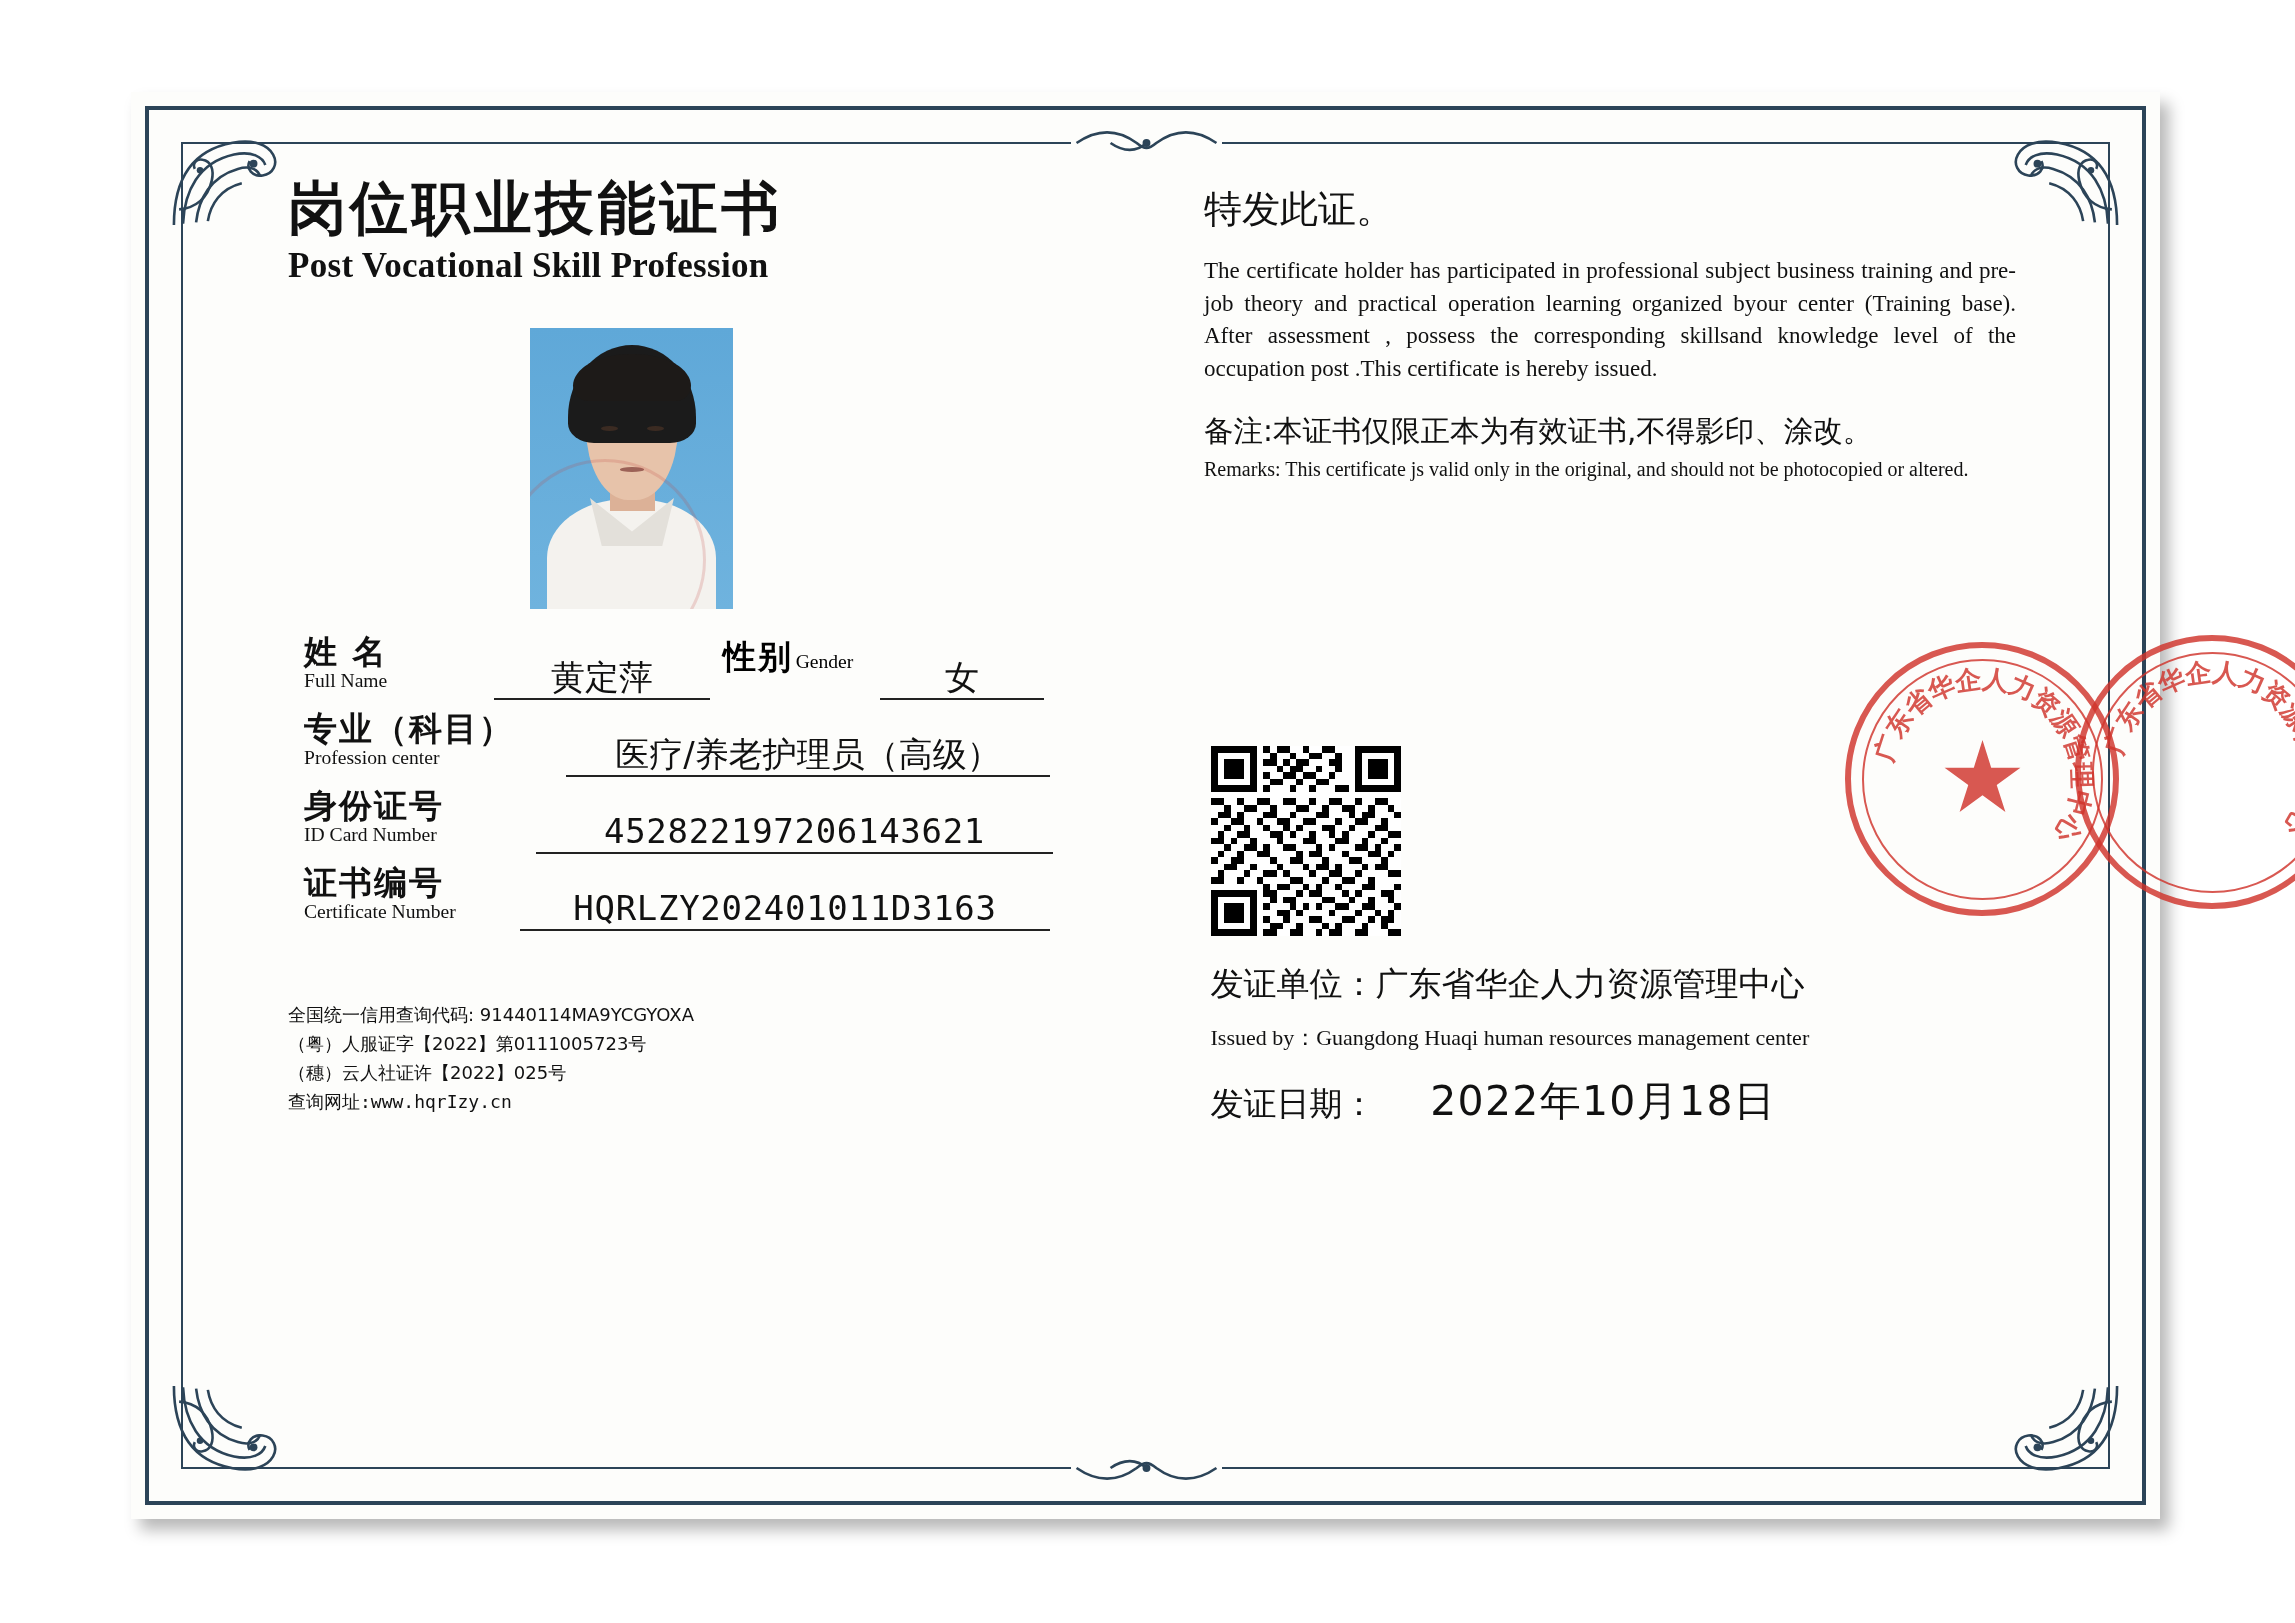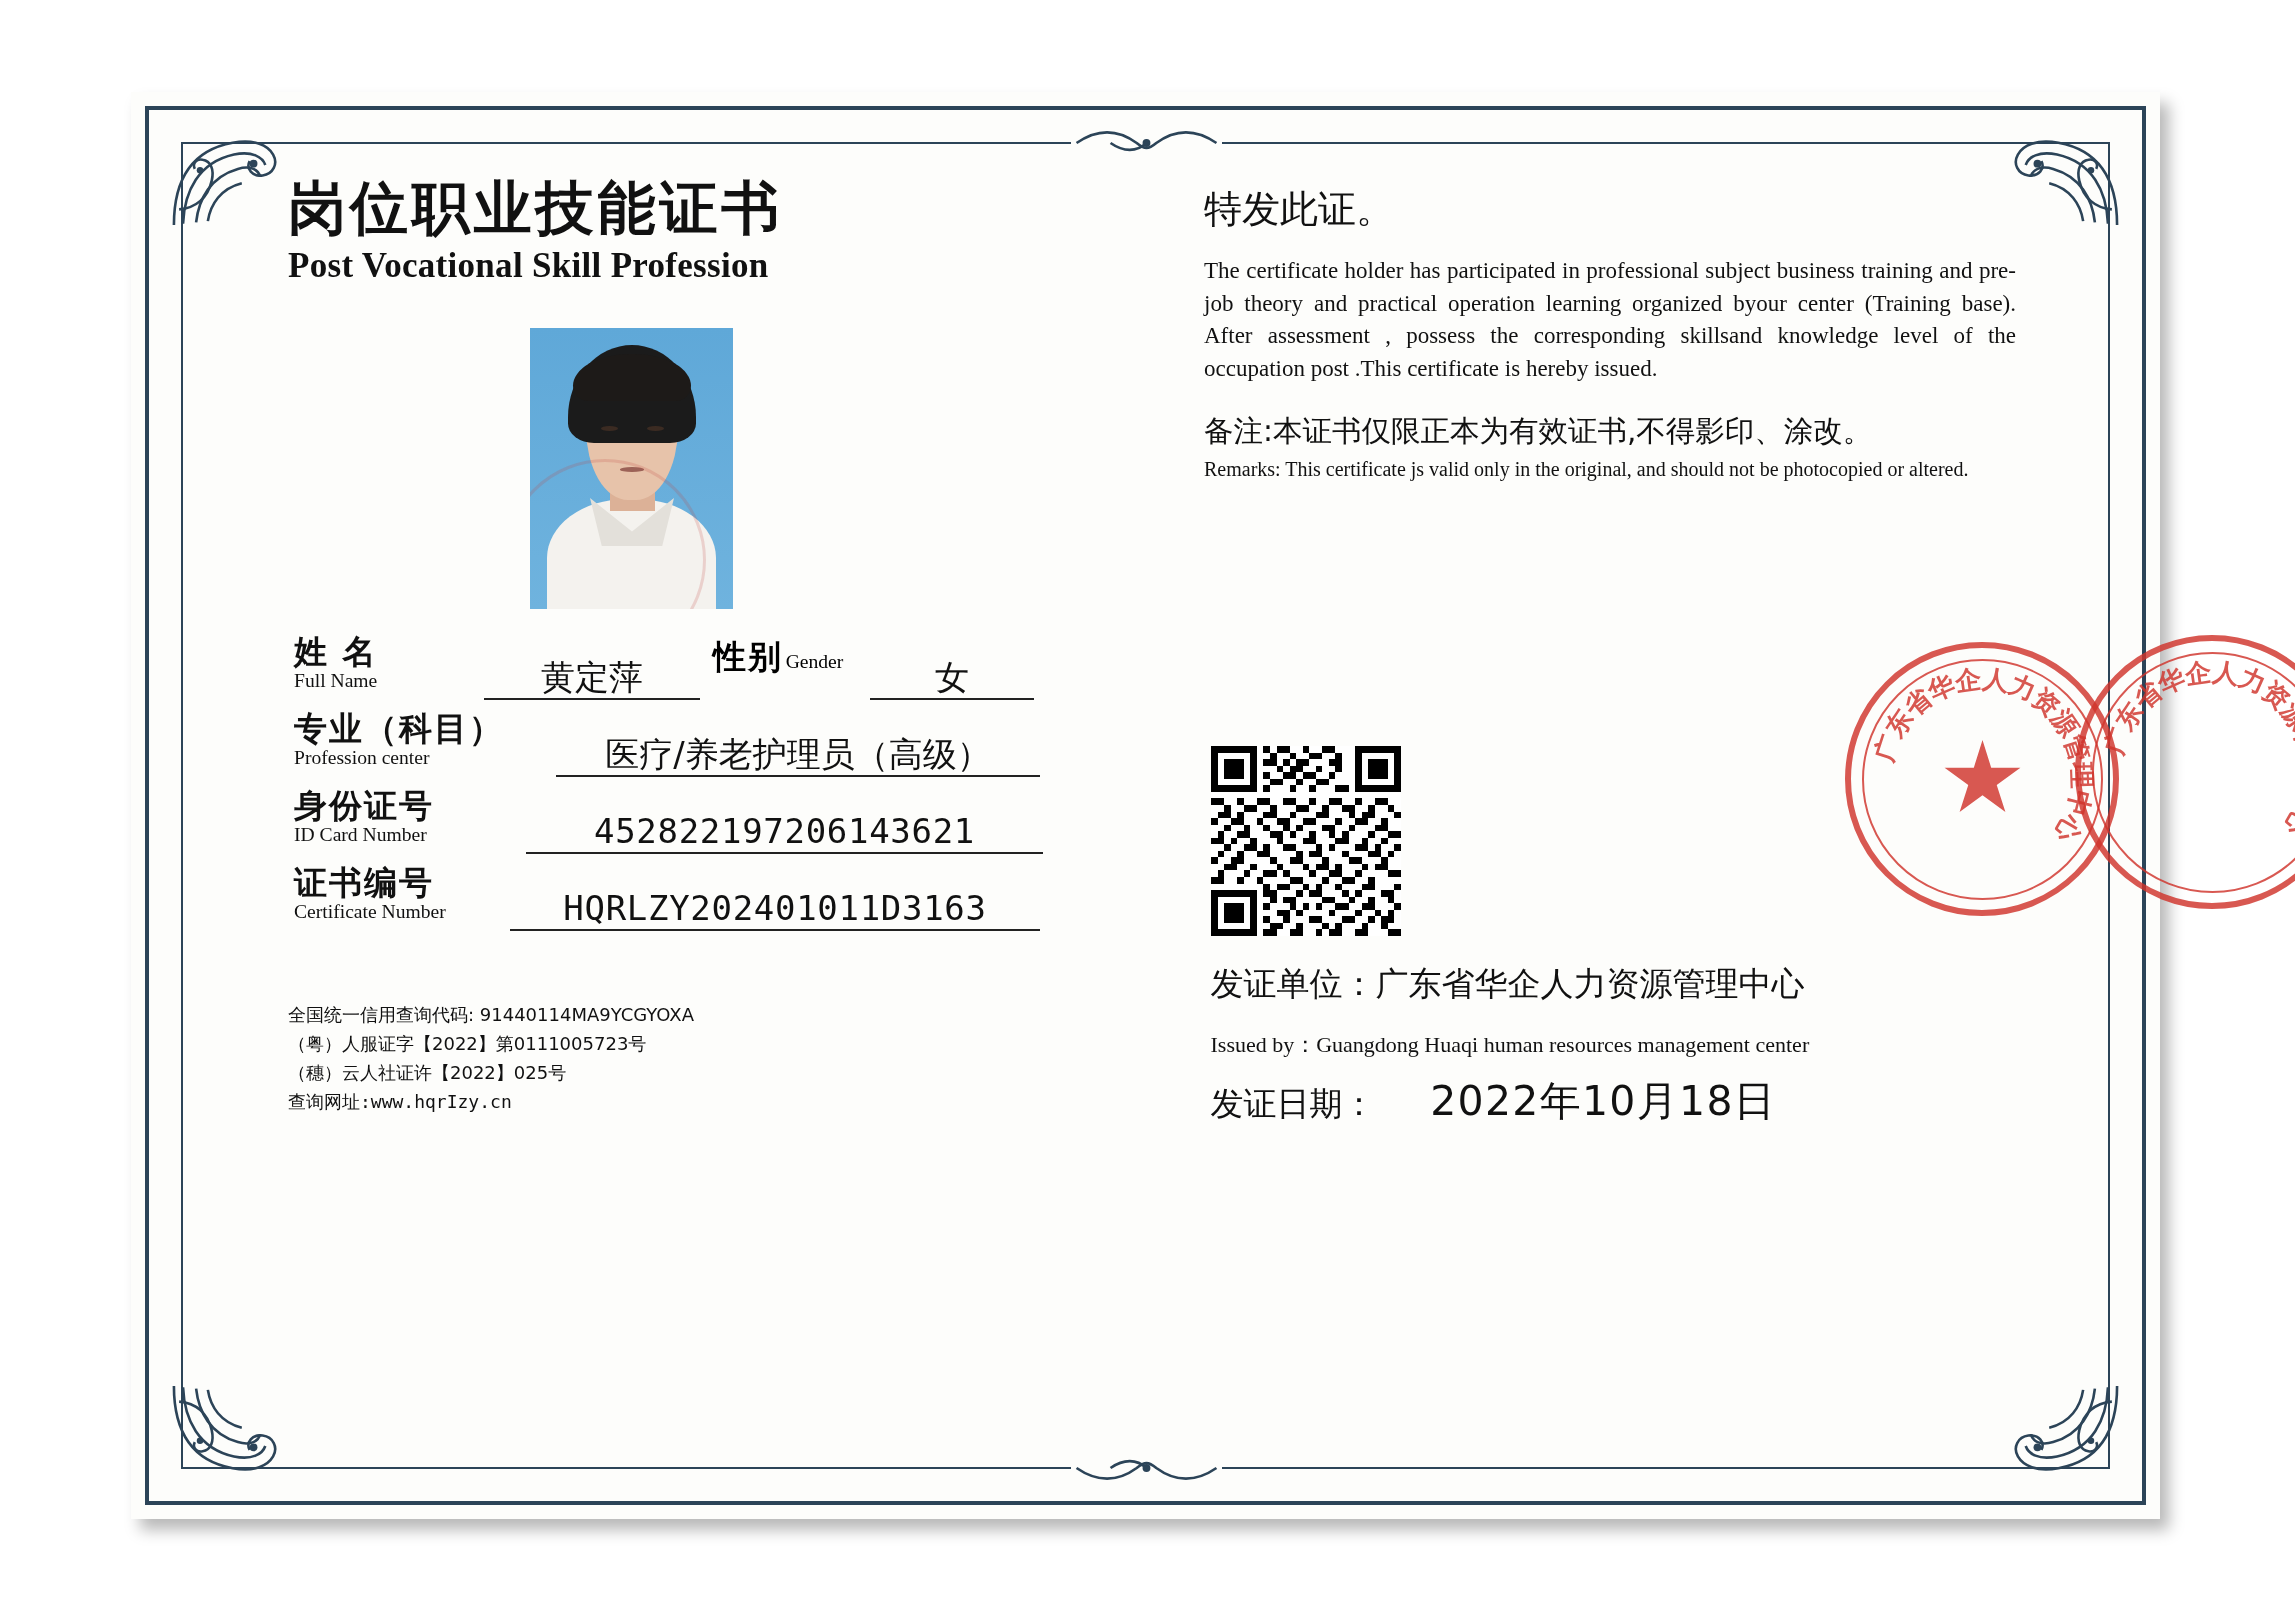--- a/index.html
+++ b/index.html
@@ -180,21 +180,21 @@
   .photo-stamp {
     position: absolute;
     left: -26px; top: 131px;
     width: 196px; height: 196px;
     border: 3.3px solid rgba(190,70,60,0.35);
     border-radius: 50%;
     opacity: 0.55;
   }
 
   
-  .fields { position: absolute; left: 6px; top: 458px; width: 818px; }
+  .fields { position: absolute; left: 16px; top: 458px; width: 818px; }
 
   .field-row { position: relative; height: 77px; }
 
   .lbl {
     position: absolute;
     left: 0;
     top: 0;
     width: 196px;
     text-align: left;
   }
@@ -366,21 +366,21 @@
   .issue-cn {
     font-family: "DejaVu Sans", sans-serif;
     font-size: 33px;
     color: #111;
     white-space: nowrap;
   }
   .issue-en {
     font-family: "Liberation Serif", serif;
     font-size: 22px;
     color: #111;
-    margin-top: 23px;
+    margin-top: 16px;
     white-space: nowrap;
   }
   .date-row {
     position: absolute;
     left: 6.5px;
     top: 897px;
     width: 838px;
   }
   .date-label {
     font-family: "DejaVu Sans", sans-serif;

